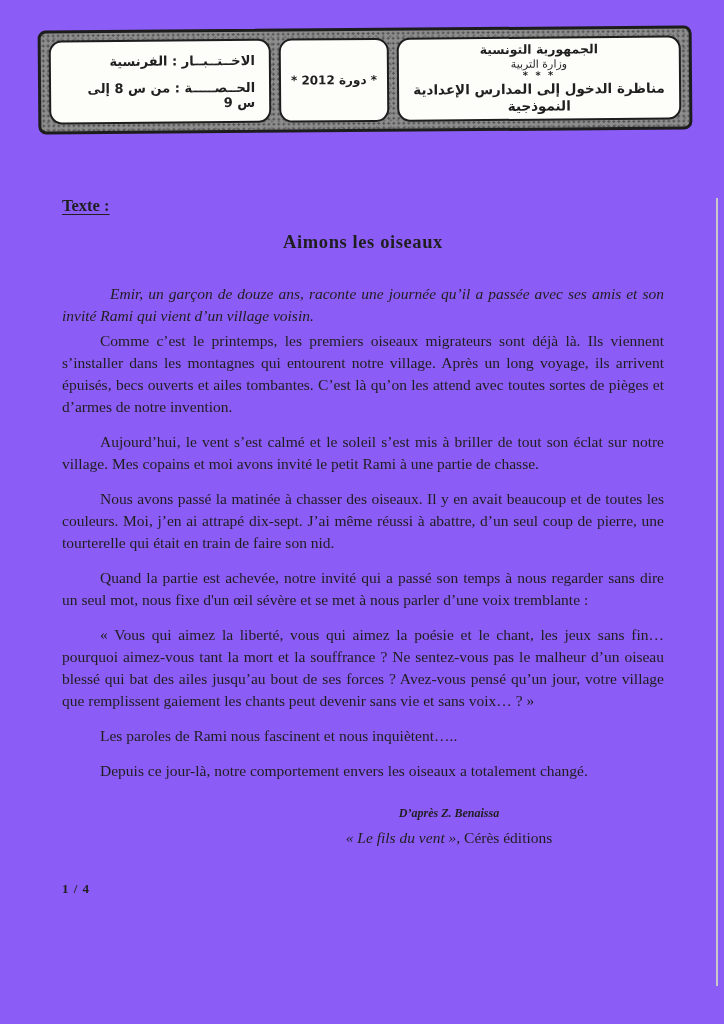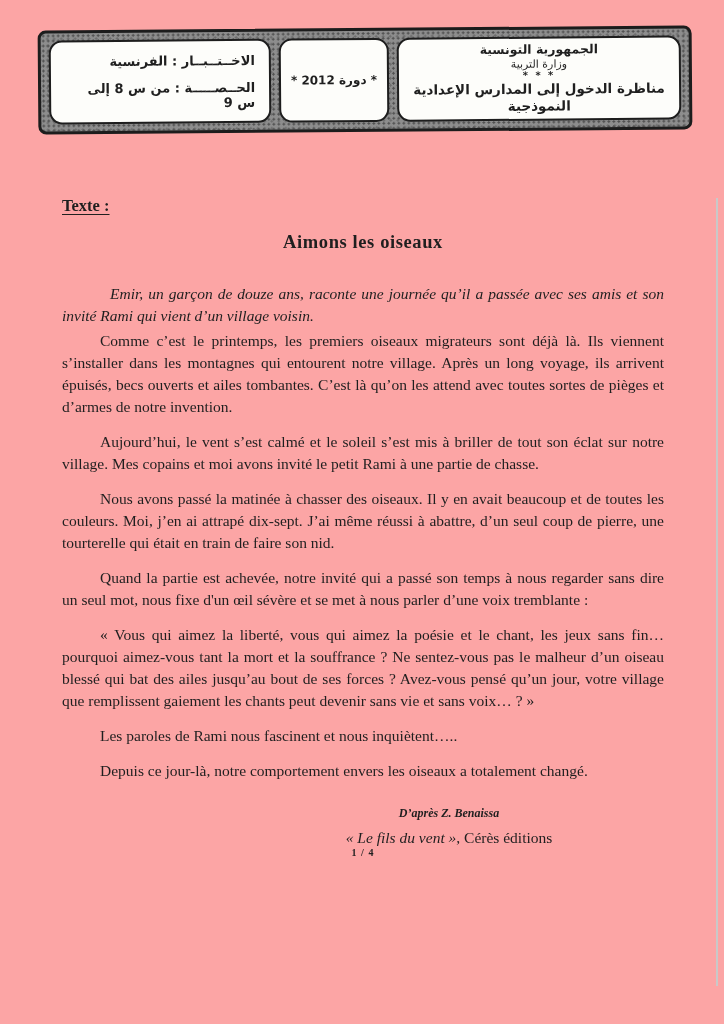--- a/index.html
+++ b/index.html
@@ -2,21 +2,21 @@
 <html lang="fr"><head>
 <meta charset="utf-8">
 <style>
   * { margin: 0; padding: 0; box-sizing: border-box; }
   html, body { background: #e8e8e8; }
   .page {
     position: relative;
     width: 724px;
     height: 1024px;
     margin: 0 auto;
-    background: #fca5a5;
+    background: #8b5cf6;
     overflow: hidden;
     font-family: "Liberation Serif", serif;
     color: #1f1f1f;
   }
   
   .scan-line {
     position: absolute;
     right: 6px;
     top: 198px;
     width: 2px;
@@ -107,22 +107,23 @@
   }
   .attr-author {
     font-weight: bold;
     font-style: italic;
     font-size: 12px;
     margin-bottom: 8px;
   }
   .attr-source { font-size: 15.5px; }
   .attr-source .src-title { font-style: italic; }
   .page-number {
-    text-align: center;
-    font-size: 10px;
+    margin-top: 34px;
+    text-align: left;
+    font-size: 13px;
     font-weight: bold;
     letter-spacing: 1px;
   }
 </style>
 </head>
 <body>
 
 <div class="page">
 
   <div class="scan-line"></div>

